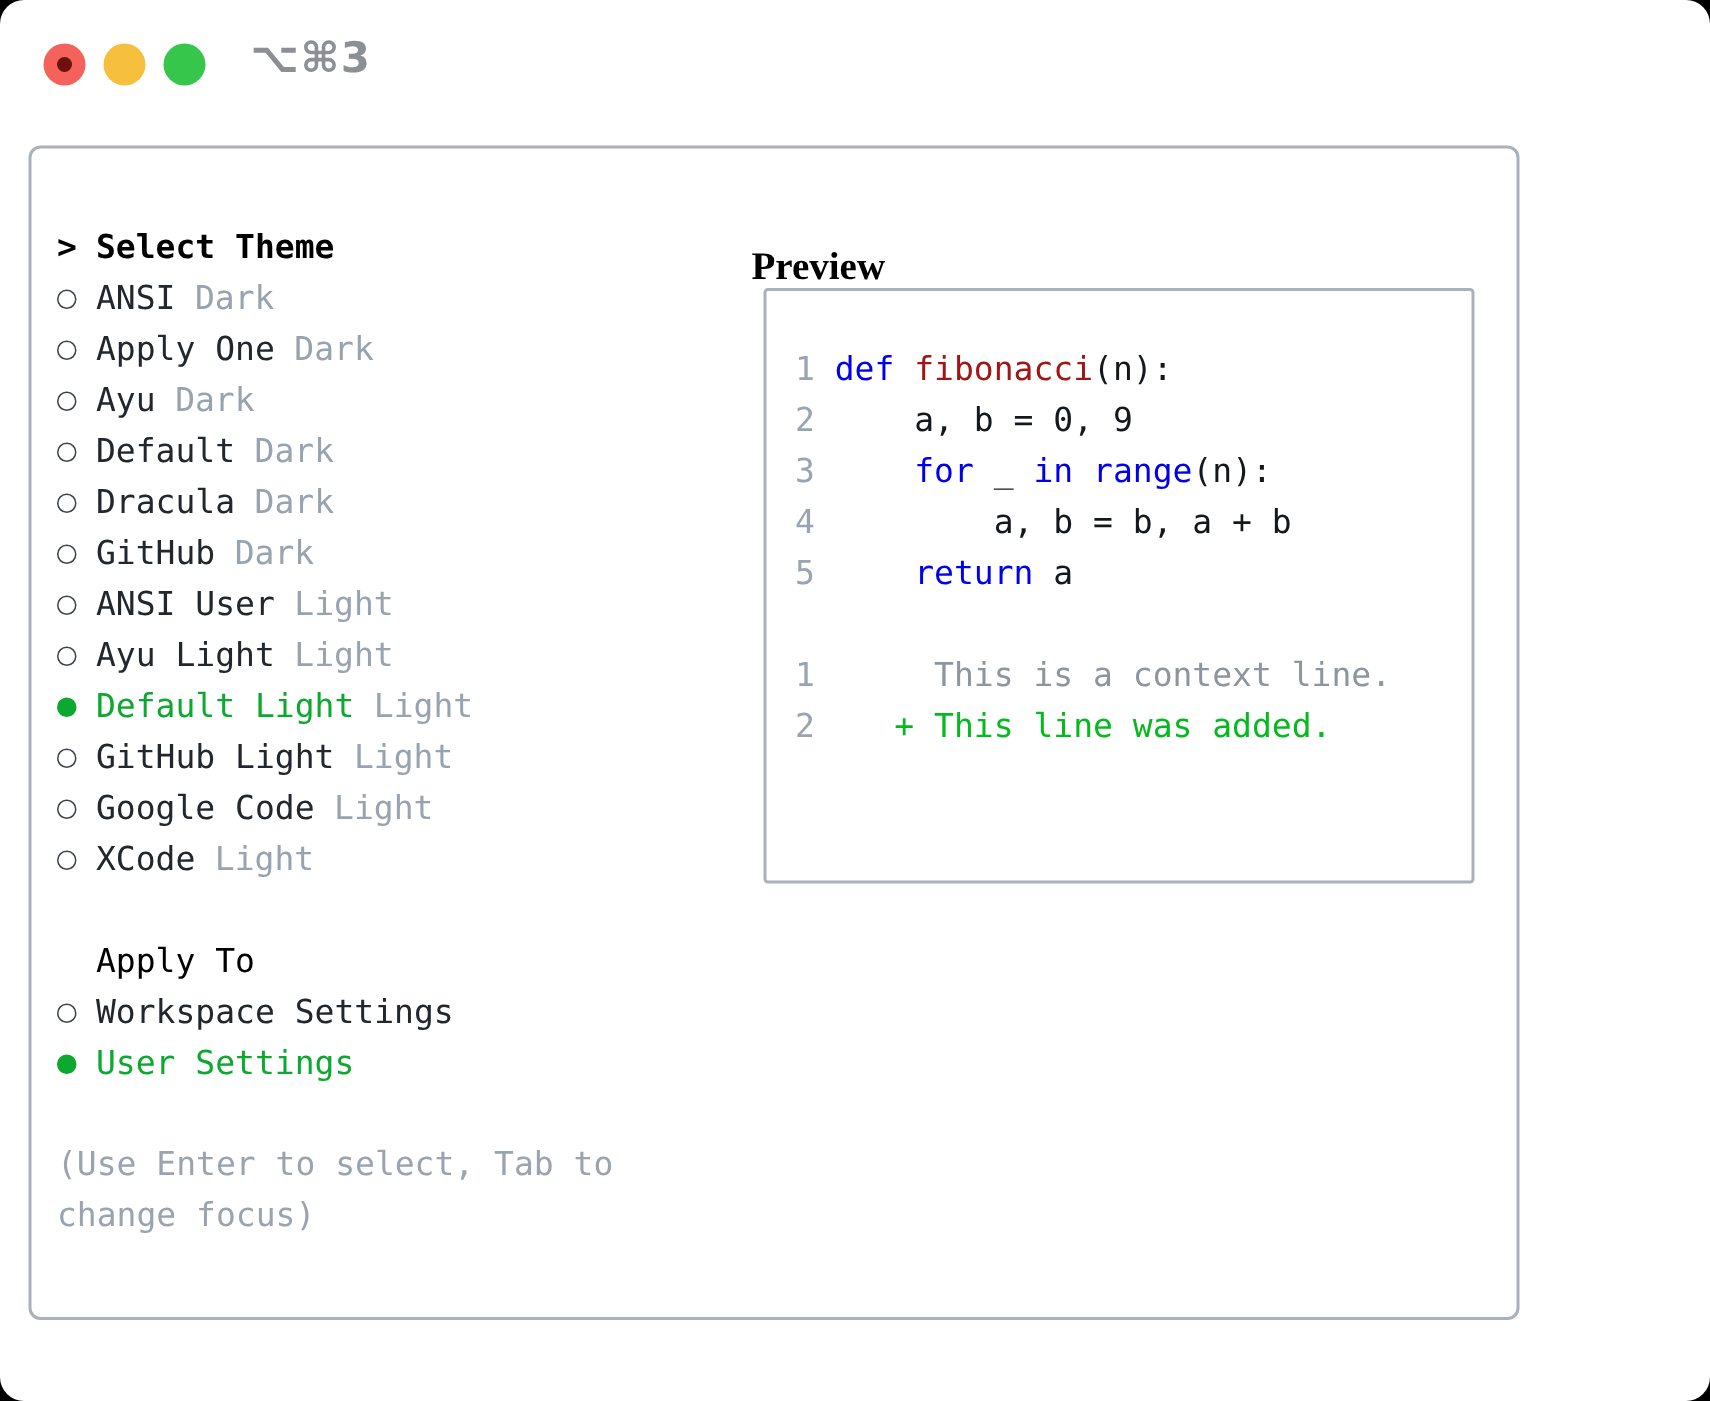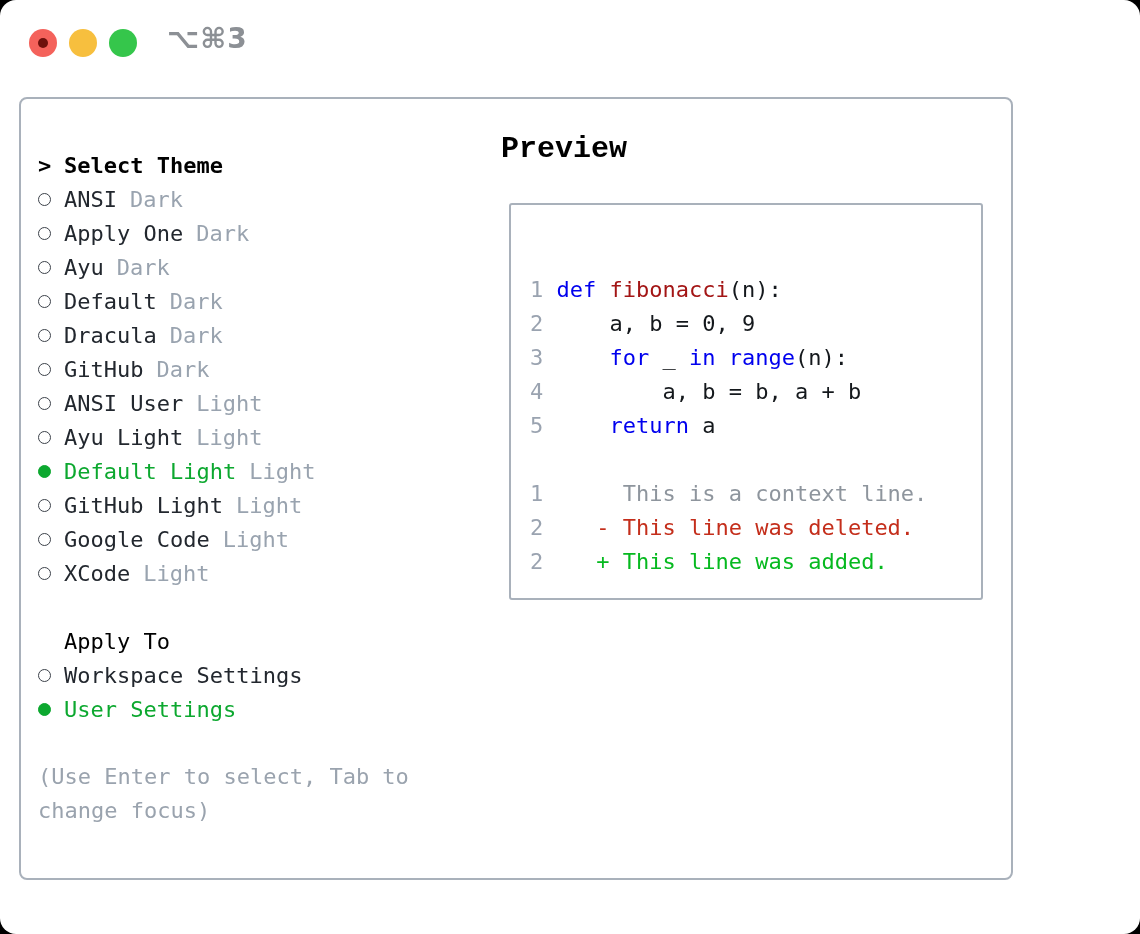--- a/index.html
+++ b/index.html
@@ -19,22 +19,22 @@
   .marker{width:26px;flex:0 0 26px;display:flex;align-items:center;}
   .prompt{font-weight:bold;color:#000;}
   .dot{width:13px;height:13px;border:1.5px solid var(--ring,#3c424a);border-radius:50%;box-sizing:border-box;}
   .dot.on{background:var(--green,#0ca82f);border-color:var(--green,#0ca82f);}
   .h1{font-weight:bold;color:#000;text-align:right;}
   .h2{color:#000;text-align:right;}
   .label.on{color:var(--green,#0ca82f);}
   .tag{color:var(--tag,#99a3af);margin-left:13px;}
   .hint-line{color:var(--hint,#9aa3ae);height:34px;line-height:34px;white-space:pre;}
   
-  .preview-header{position:absolute;left:480px;top:33px;height:34px;line-height:34px;font-family:Liberation Mono, monospace;font-weight:bold;font-size:30px;color:#000;}
-  .preview-box{position:absolute;left:488px;top:104px;width:474px;height:397px;border:2px solid var(--border,#a9b1bb);border-radius:3px;box-sizing:border-box;padding:68px 0 0 19px;overflow:hidden;}
+  .preview-header{position:absolute;left:480px;top:62px;height:34px;line-height:34px;font-family:Liberation Serif, serif;font-weight:bold;font-size:26px;color:#000;}
+  .preview-box{position:absolute;left:488px;top:93px;width:474px;height:397px;border:2px solid var(--border,#a9b1bb);border-radius:3px;box-sizing:border-box;padding:36px 0 0 19px;overflow:hidden;}
   .code-line{height:34px;line-height:34px;font-family:"DejaVu Sans Mono",monospace;font-size:22px;white-space:pre;color:var(--code,#14181c);}
   .plain{color:var(--code,#14181c);}
   .num{color:var(--num,#9aa3b0);}
   .kw{color:var(--kw,#0000ee);}
   .fn{color:var(--fn,#a31515);}
   .ctx{color:var(--ctx,#8e959d);}
   .del{color:var(--del,#c42e1b);}
   .add{color:var(--add,#06b91f);}
 </style>
 </head>
@@ -98,19 +98,18 @@
 
     <div class="preview-box">
       <div id="code-lines">
           <div class="code-line"><span class="num">1</span><span class="plain"> </span><span class="kw">def</span><span class="plain"> </span><span class="fn">fibonacci</span><span class="plain">(n):</span></div>
           <div class="code-line"><span class="num">2</span><span class="plain">     a, b = 0, 9</span></div>
           <div class="code-line"><span class="num">3</span><span class="plain">     </span><span class="kw">for</span><span class="plain"> _ </span><span class="kw">in</span><span class="plain"> </span><span class="kw">range</span><span class="plain">(n):</span></div>
           <div class="code-line"><span class="num">4</span><span class="plain">         a, b = b, a + b</span></div>
           <div class="code-line"><span class="num">5</span><span class="plain">     </span><span class="kw">return</span><span class="plain"> a</span></div>
           <div class="code-line"></div>
           <div class="code-line"><span class="num">1</span><span class="ctx">      This is a context line.</span></div>
-          <div class="code-line"><span class="num">2</span><span class="del">    - This line was deleted.</span></div>
           <div class="code-line"><span class="num">2</span><span class="add">    + This line was added.</span></div>
         </div>
     </div>
 
   </div>
 </div>
 
 </body></html>

